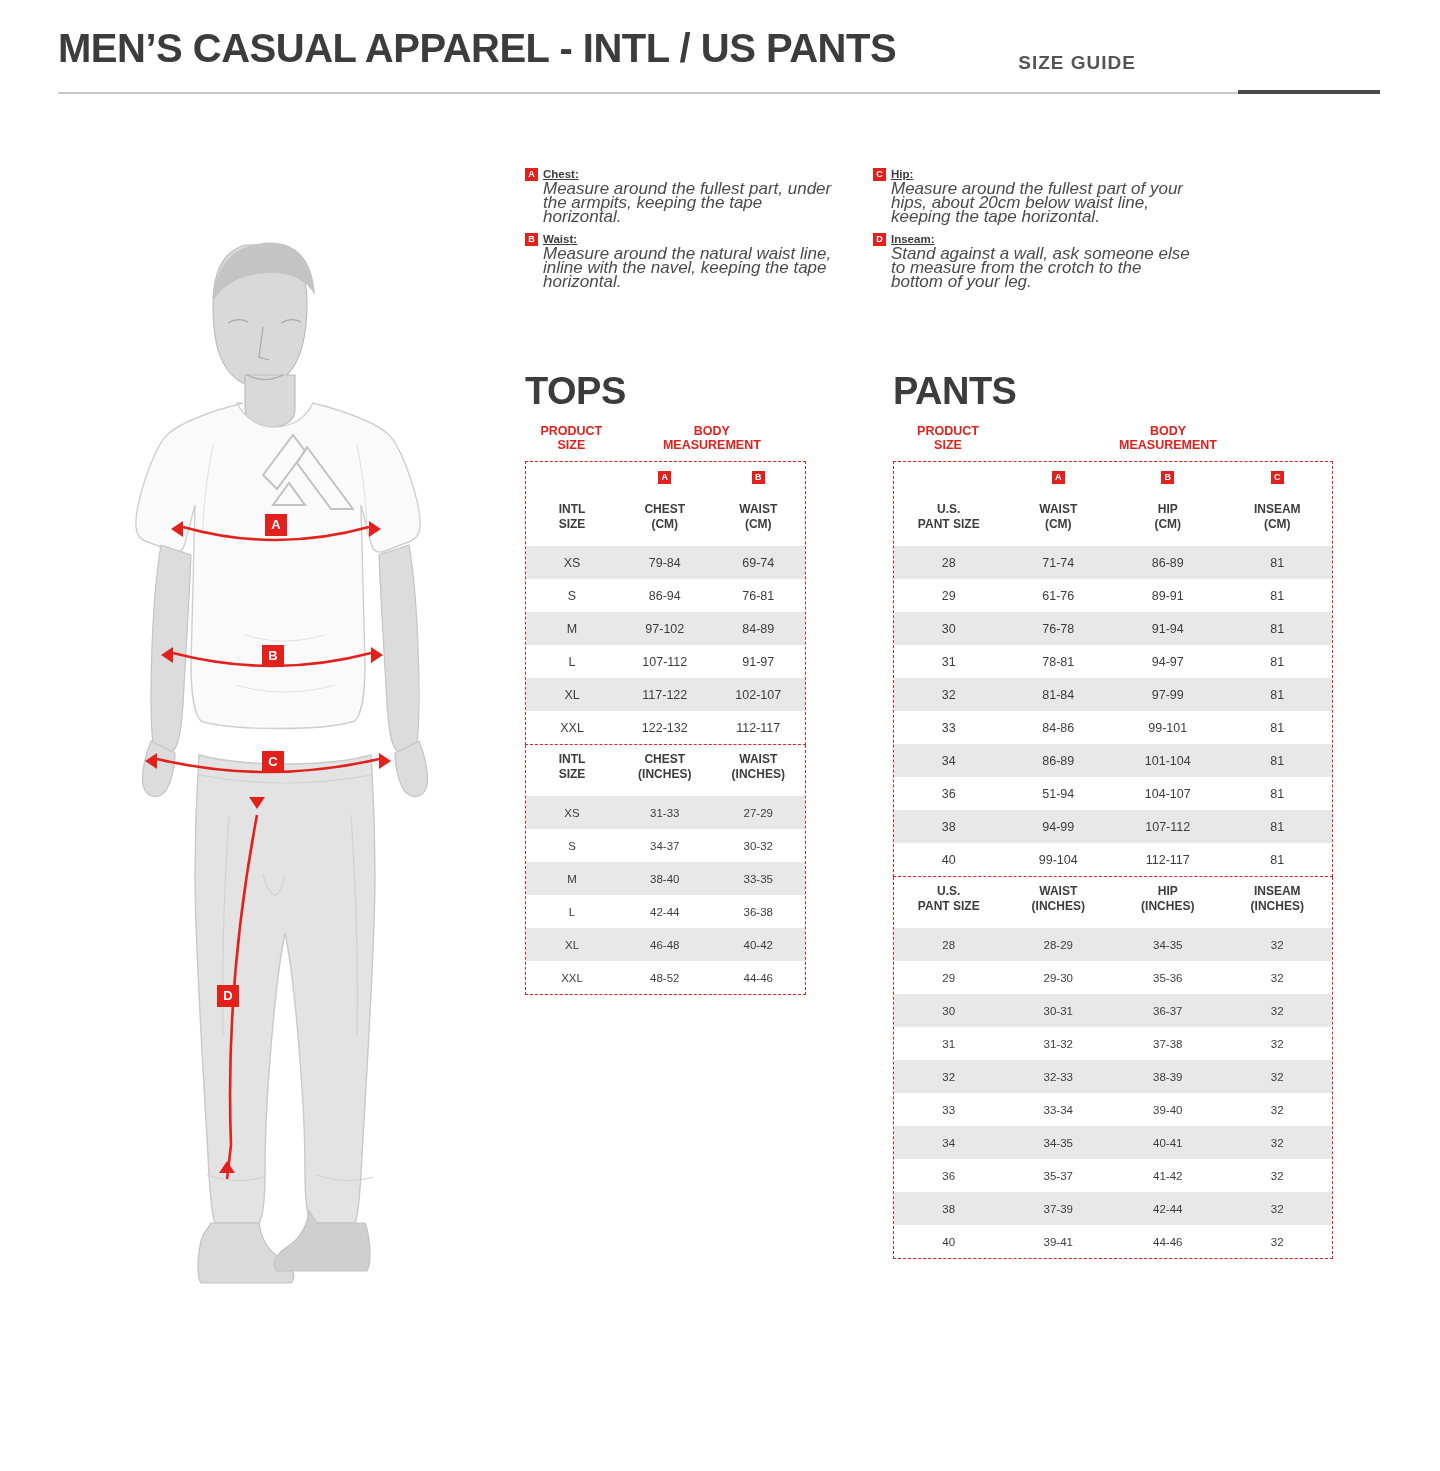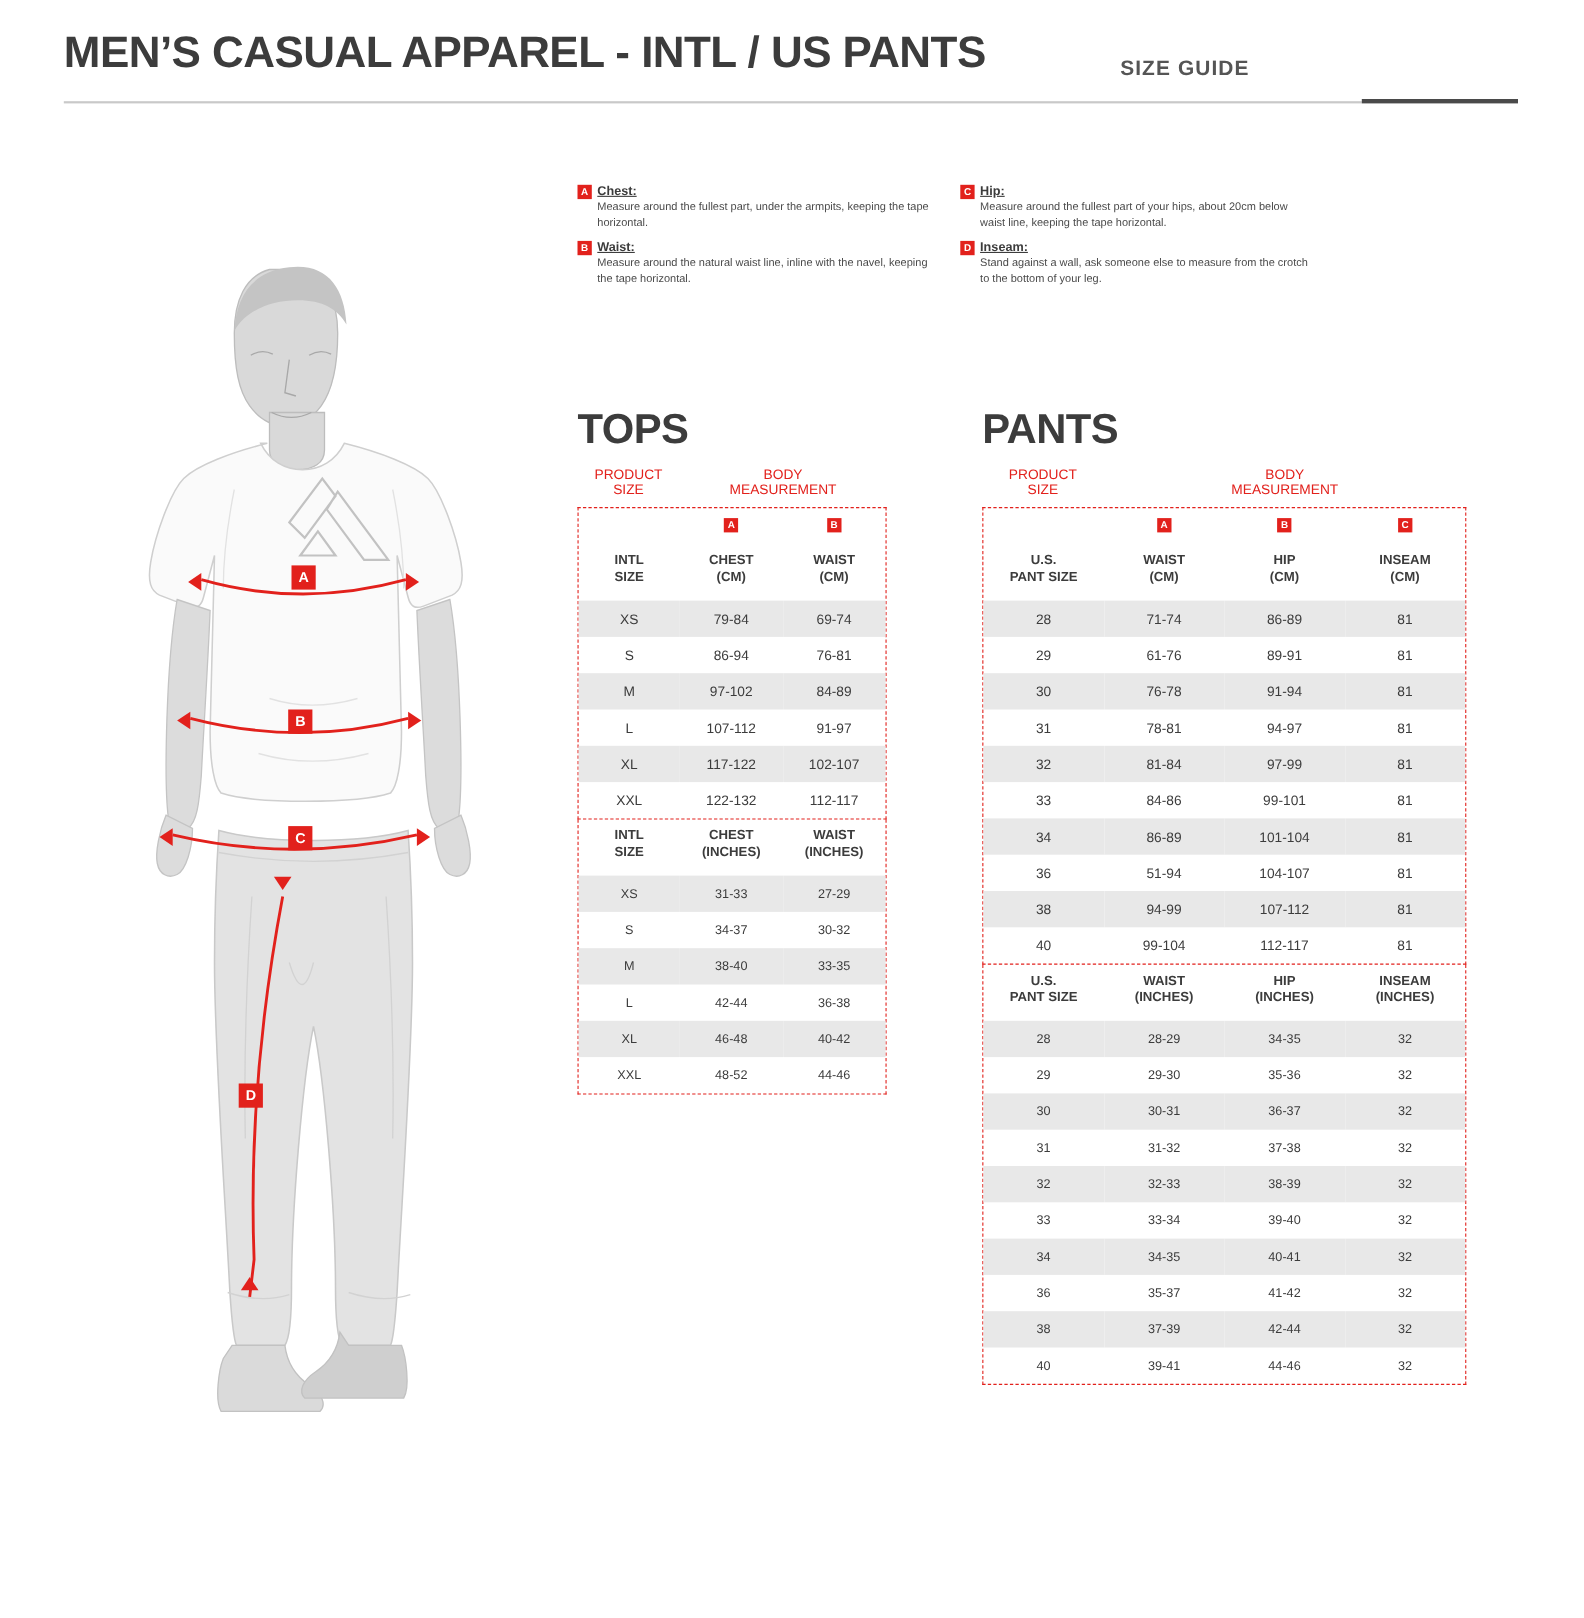--- a/index.html
+++ b/index.html
@@ -113,25 +113,26 @@
   .htm-col { width: 320px; }
   .htm-item { margin-bottom: 9px; }
   .htm-label {
     font-size: 11.5px;
     font-weight: bold;
     color: #3c3c3c;
     line-height: 13px;
     text-decoration: underline;
   }
   .htm-text {
-    font-size: 10px;
+    font-size: 17px;
     line-height: 14px;
     color: #4a4a4a;
     margin-left: 18px;
     margin-top: 1px;
+    font-style: italic;
   }
 
   
   .sec-title {
     position: absolute;
     font-size: 38px;
     font-weight: bold;
     letter-spacing: -0.5px;
     color: #3c3c3c;
   }
@@ -143,21 +144,21 @@
   #tops-table { left: 525px; top: 420px; width: 281px; }
   #pants-table { left: 893px; top: 420px; width: 440px; }
 
   table {
     border-collapse: collapse;
     width: 100%;
     table-layout: fixed;
   }
   .grouphead td {
     font-size: 12.5px;
-    font-weight: normal;
+    font-weight: bold;
     color: #e2211c;
     text-align: center;
     line-height: 14px;
     padding: 2px 0 8px 0;
     border: none;
   }
   .badge-row td {
     padding: 0 0 2px 0;
     text-align: center;
     border: none;

